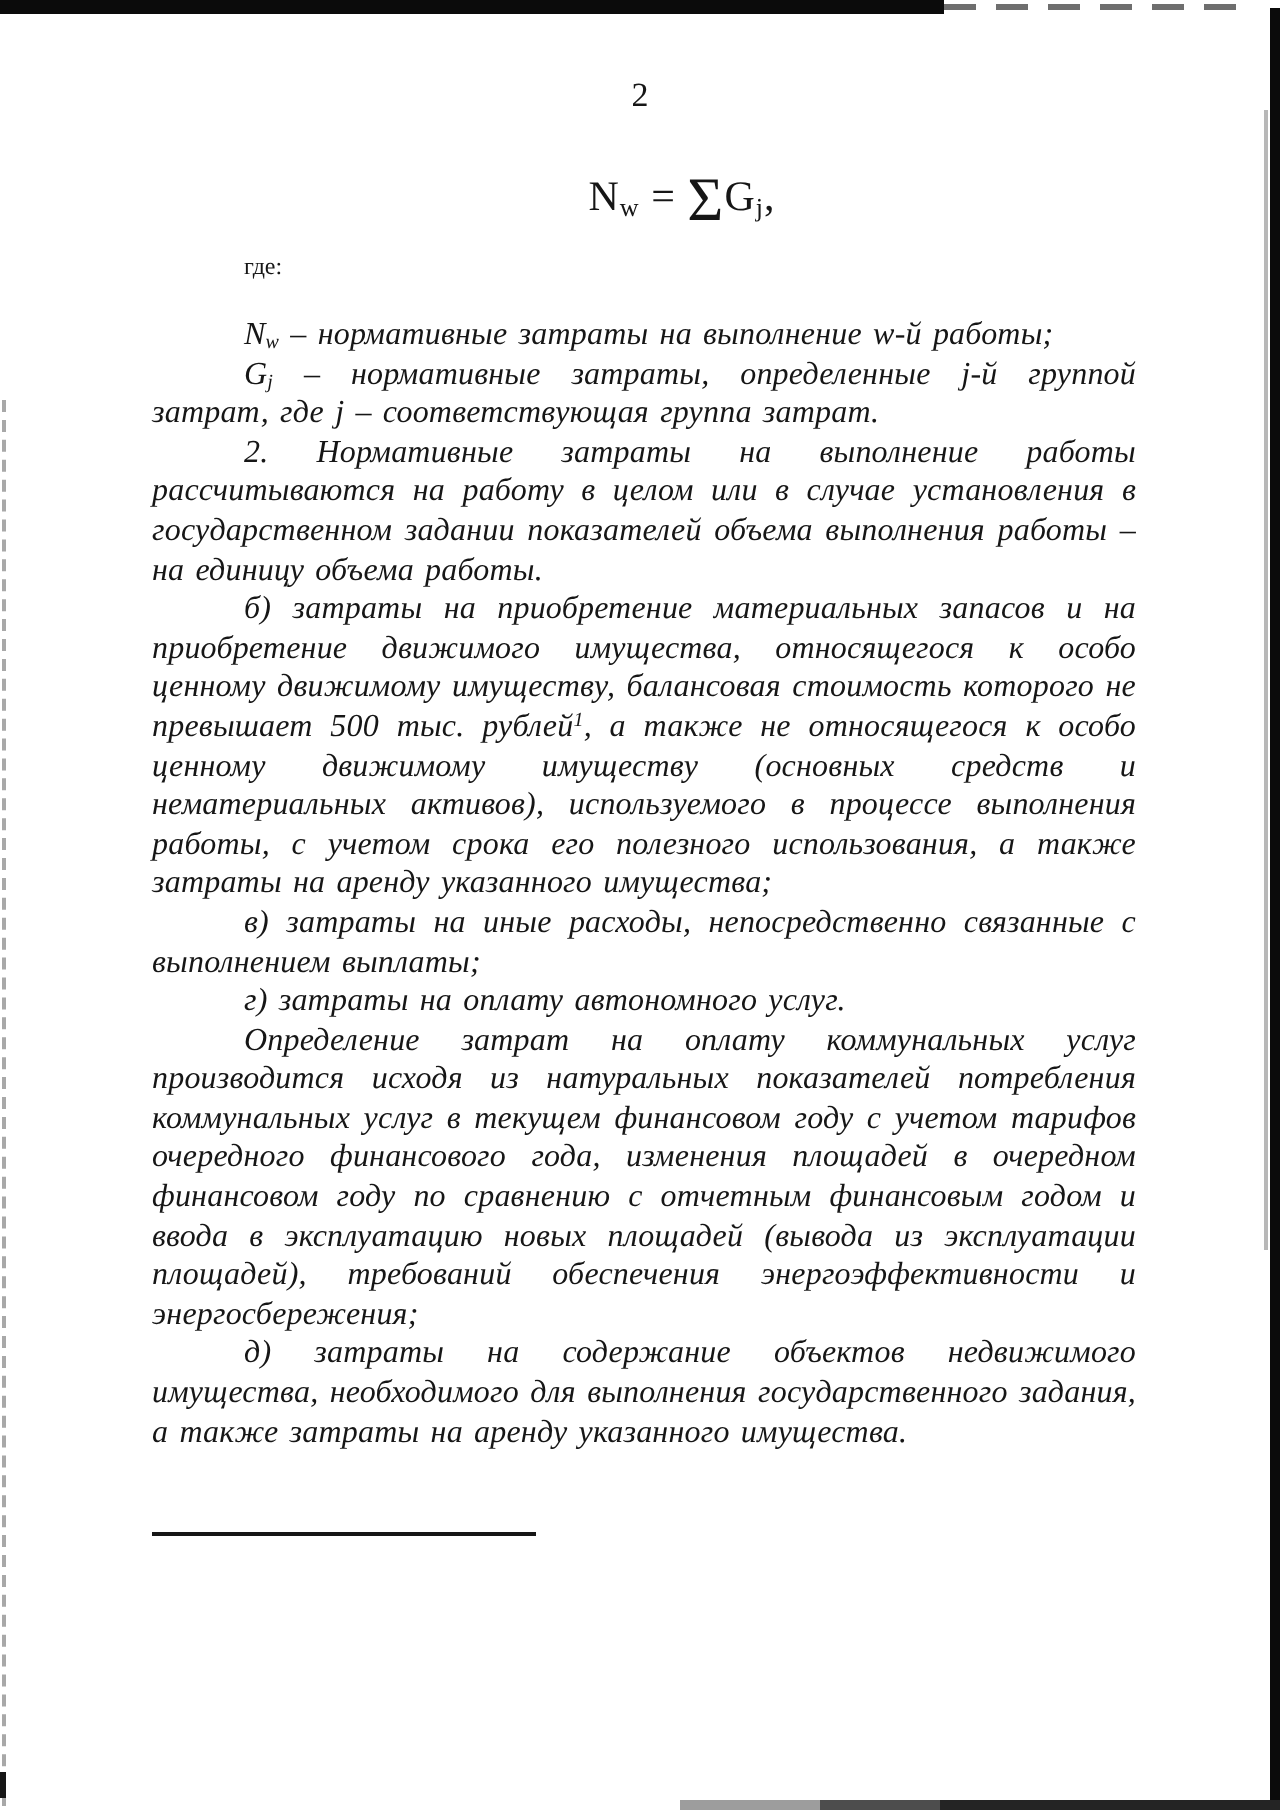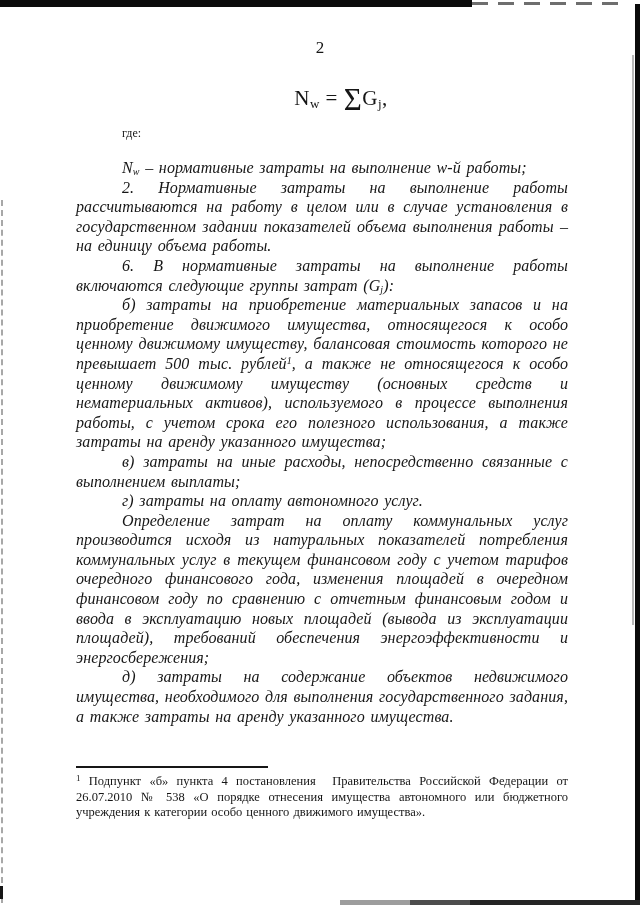--- a/index.html
+++ b/index.html
@@ -100,27 +100,26 @@
   <div class="artifact-left-notch"></div>
 
   <div class="page-number">2</div>
 
   <div class="formula"><span>N</span><sub>w</sub><span> = </span><span class="sigma">Σ</span><span>G</span><sub>j</sub><span>,</span></div>
 
   <div class="where-label">где:</div>
 
   <div class="body-text">
     <p><span>N</span><sub>w</sub><span> – нормативные затраты на выполнение w-й работы;</span></p>
+    <p><span>G</span><sub>j</sub><span> – нормативные затраты, определенные j-й группой затрат, где j – соответствующая группа затрат.</span></p>
     <p><span>2. Нормативные затраты на выполнение работы рассчитываются на работу в целом или в случае установления в государственном задании показателей объема выполнения работы – на единицу объема работы.</span></p>
-    <p><span>6. В нормативные затраты на выполнение работы включаются следующие группы затрат (G</span><sub>j</sub><span>):</span></p>
     <p><span>б) затраты на приобретение материальных запасов и на приобретение движимого имущества, относящегося к особо ценному движимому имуществу, балансовая стоимость которого не превышает 500 тыс. рублей</span><sup>1</sup><span>, а также не относящегося к особо ценному движимому имуществу (основных средств и нематериальных активов), используемого в процессе выполнения работы, с учетом срока его полезного использования, а также затраты на аренду указанного имущества;</span></p>
     <p><span>в) затраты на иные расходы, непосредственно связанные с выполнением выплаты;</span></p>
     <p><span>г) затраты на оплату автономного услуг.</span></p>
     <p><span>Определение затрат на оплату коммунальных услуг производится исходя из натуральных показателей потребления коммунальных услуг в текущем финансовом году с учетом тарифов очередного финансового года, изменения площадей в очередном финансовом году по сравнению с отчетным финансовым годом и ввода в эксплуатацию новых площадей (вывода из эксплуатации площадей), требований обеспечения энергоэффективности и энергосбережения;</span></p>
     <p><span>д) затраты на содержание объектов недвижимого имущества, необходимого для выполнения государственного задания, а также затраты на аренду указанного имущества.</span></p>
   </div>
 
   <div class="footnote">
     <div class="footnote-rule"></div>
-    <div><sup>1</sup><span> Подпункт «б» пункта 4 постановления &nbsp;Правительства Российской Федерации от 26.07.2010 № 538 «О порядке отнесения имущества автономного или бюджетного учреждения к категории особо ценного движимого имущества».</span></div>
   </div>
 
 </div>
 
 </body></html>

